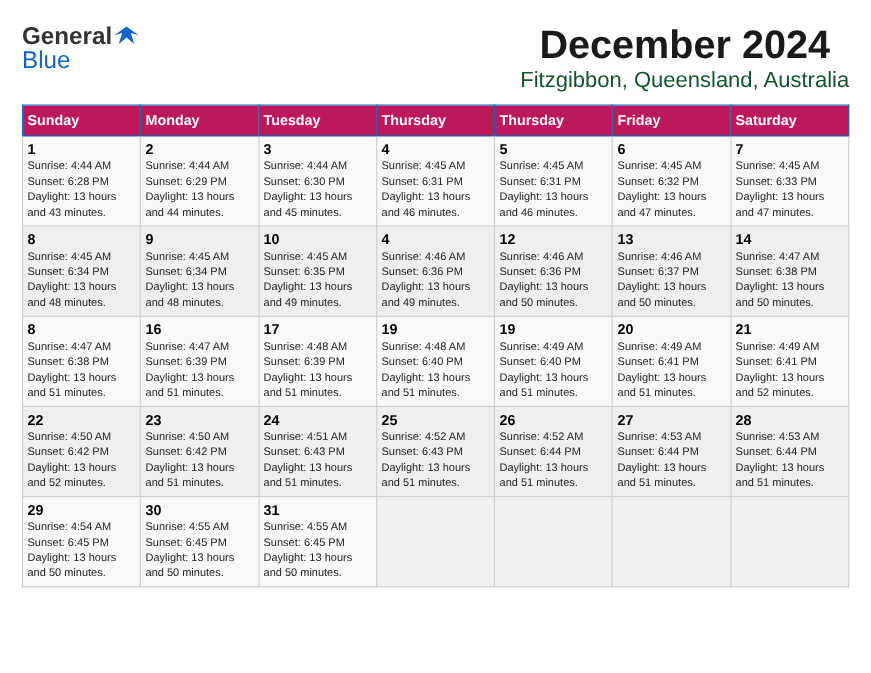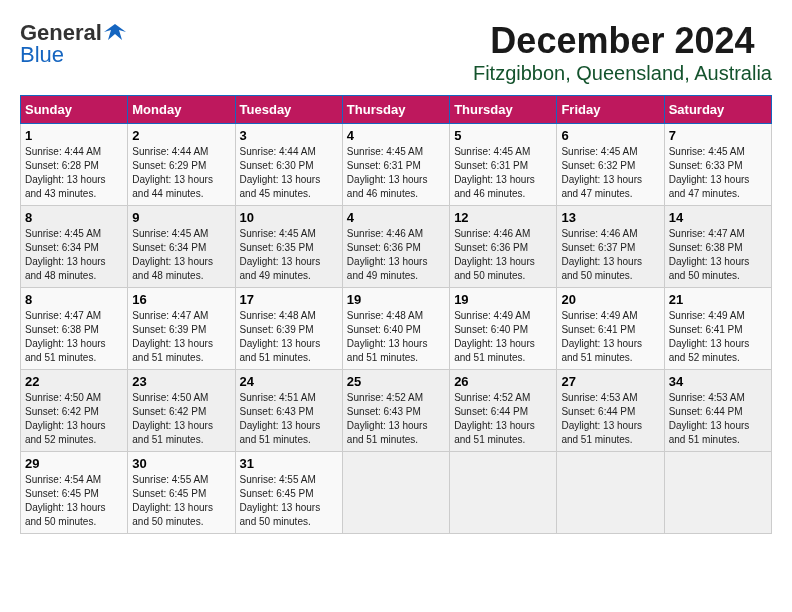--- a/index.html
+++ b/index.html
@@ -217,21 +217,21 @@
         </td>
         <td>
           <span class="day-num">26</span>
           <div class="day-detail">Sunrise: 4:52 AM<br>Sunset: 6:44 PM<br>Daylight: 13 hours and 51 minutes.</div>
         </td>
         <td>
           <span class="day-num">27</span>
           <div class="day-detail">Sunrise: 4:53 AM<br>Sunset: 6:44 PM<br>Daylight: 13 hours and 51 minutes.</div>
         </td>
         <td>
-          <span class="day-num">34</span>
+          <span class="day-num">28</span>
           <div class="day-detail">Sunrise: 4:53 AM<br>Sunset: 6:44 PM<br>Daylight: 13 hours and 51 minutes.</div>
         </td>
       </tr>
       <tr>
         <td>
           <span class="day-num">29</span>
           <div class="day-detail">Sunrise: 4:54 AM<br>Sunset: 6:45 PM<br>Daylight: 13 hours and 50 minutes.</div>
         </td>
         <td>
           <span class="day-num">30</span>

